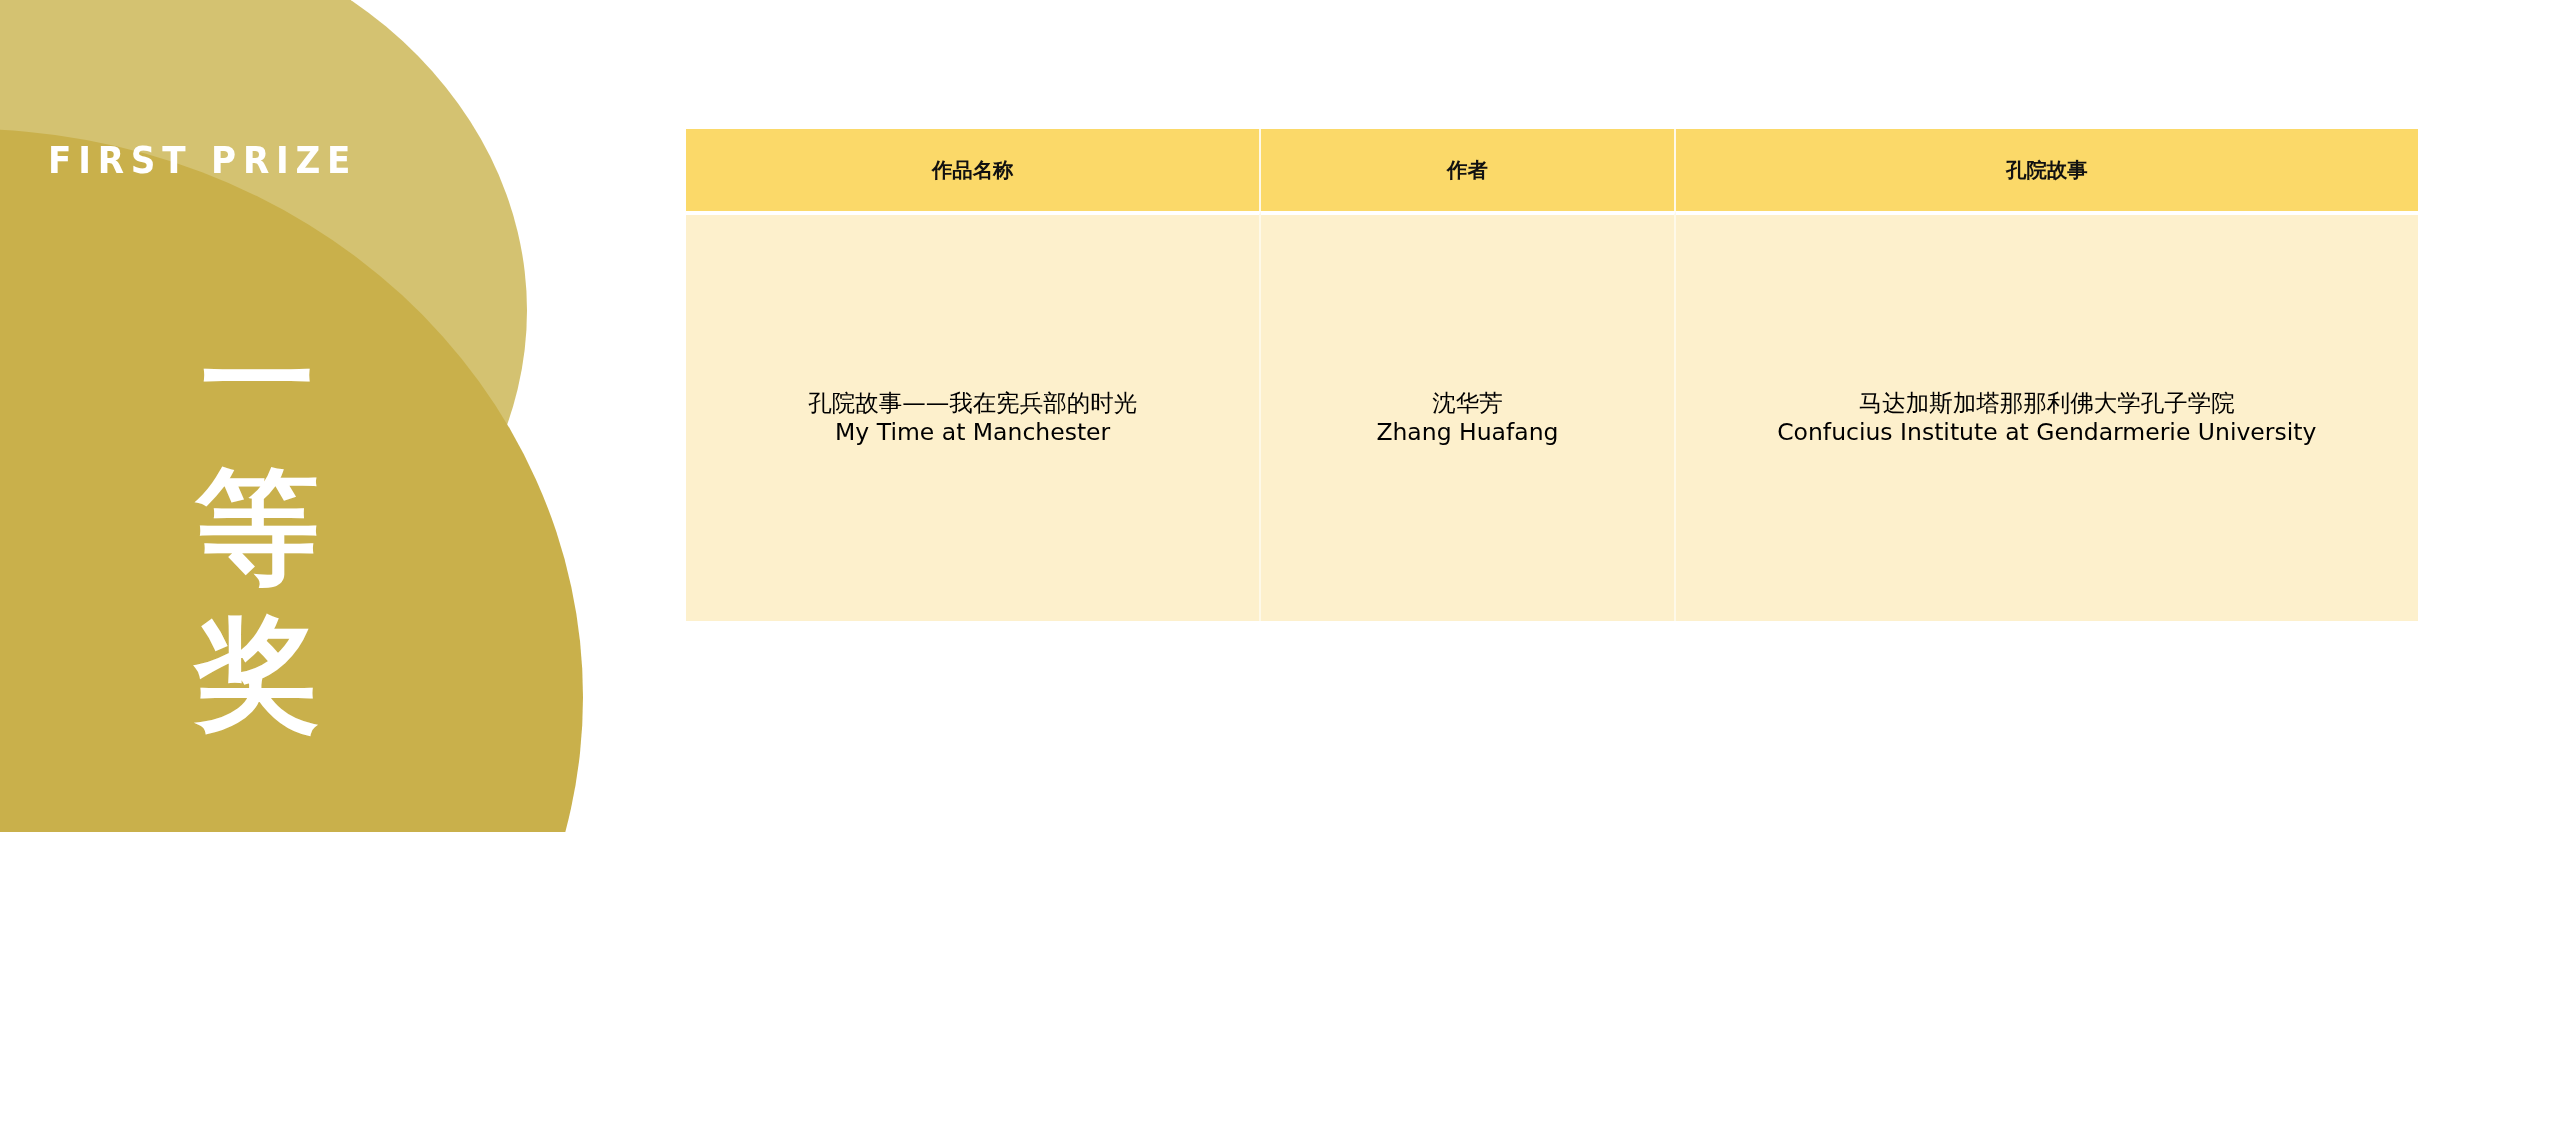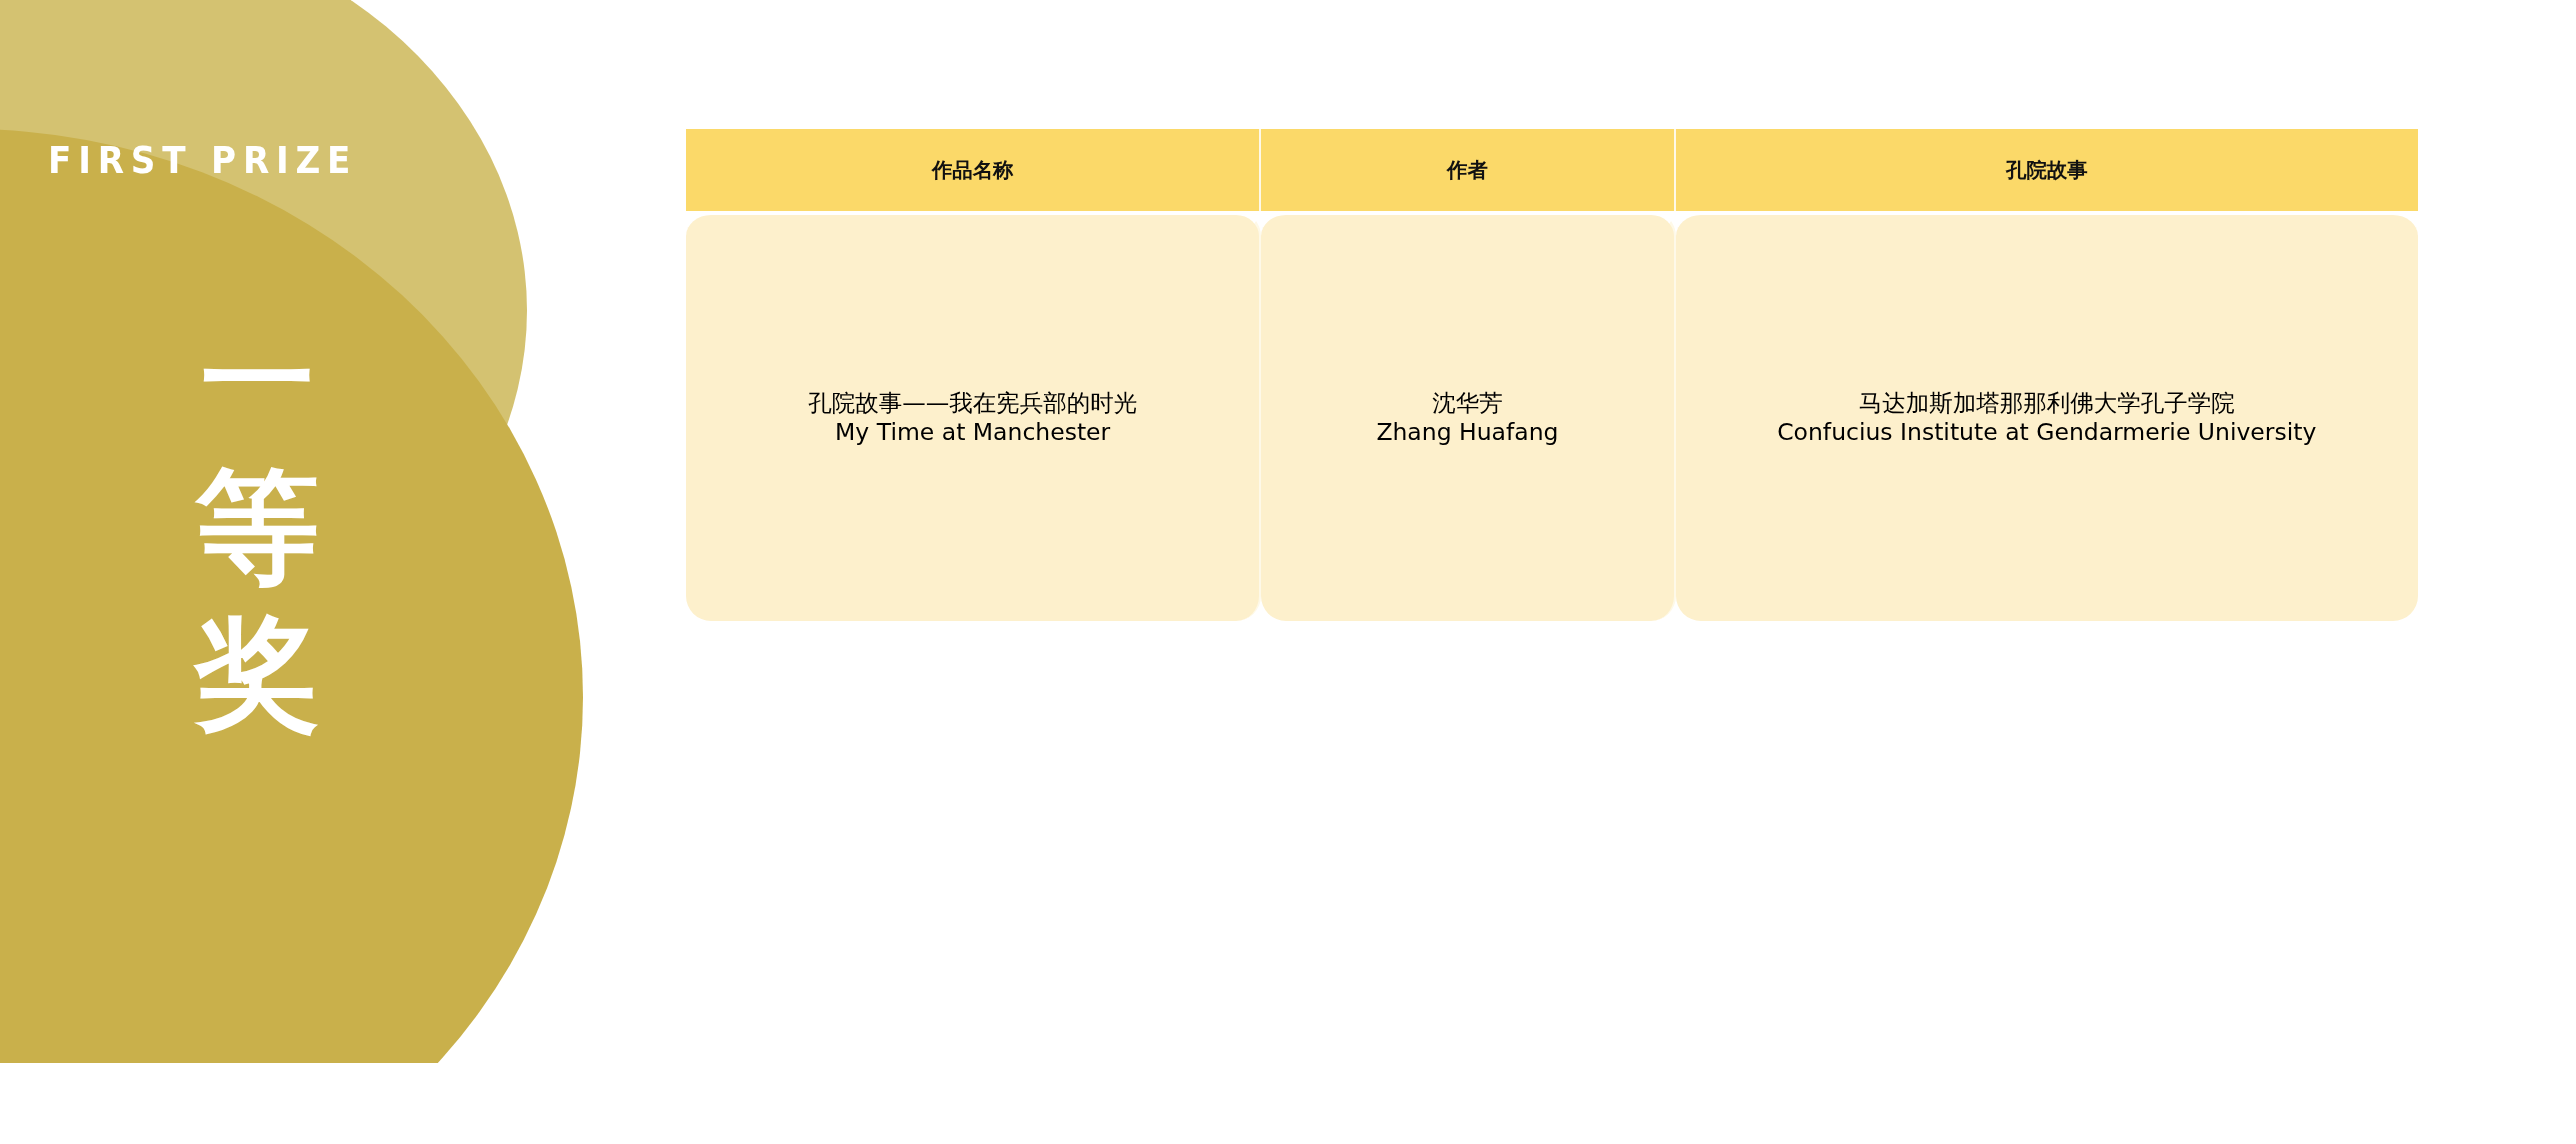--- a/index.html
+++ b/index.html
@@ -13,21 +13,21 @@
     position: relative;
     overflow: hidden;
     font-family: "Liberation Sans", "DejaVu Sans", sans-serif;
   }
 
   
   #award-panel {
     position: absolute;
     left: 0; top: 0;
     width: 606px;
-    height: 1063px;
+    height: 832px;
     overflow: hidden;
   }
   .blob {
     position: absolute;
     border-radius: 50%;
   }
   
   #blob-light {
     left: -435px;
     top: -91px;
@@ -117,21 +117,20 @@
     background: #FDF0CC;
     color: #000000;
     font-size: 23.5px;
     line-height: 1.23;
     text-align: center;
     vertical-align: middle;
     padding: 13.6px 16.7px;
     border-right: 2.3px solid #FEF9E8;
     border-top: 4.5px solid #FFFFFF;
     font-family: "DejaVu Sans", "Liberation Sans", sans-serif;
-    border-radius: 25px;
   }
   #winners-table td:last-child { border-right: none; }
   #winners-table tbody tr + tr td { border-top: 3px solid #FEFAEC; }
 
   #winners-table tbody tr.row-1 td { height: 379px; }
   #winners-table tbody tr.row-2 td { height: 379px; }
 
   .cell-zh { display: block; white-space: pre-wrap; }
   .cell-en { display: block; white-space: pre-wrap; }
 </style>

